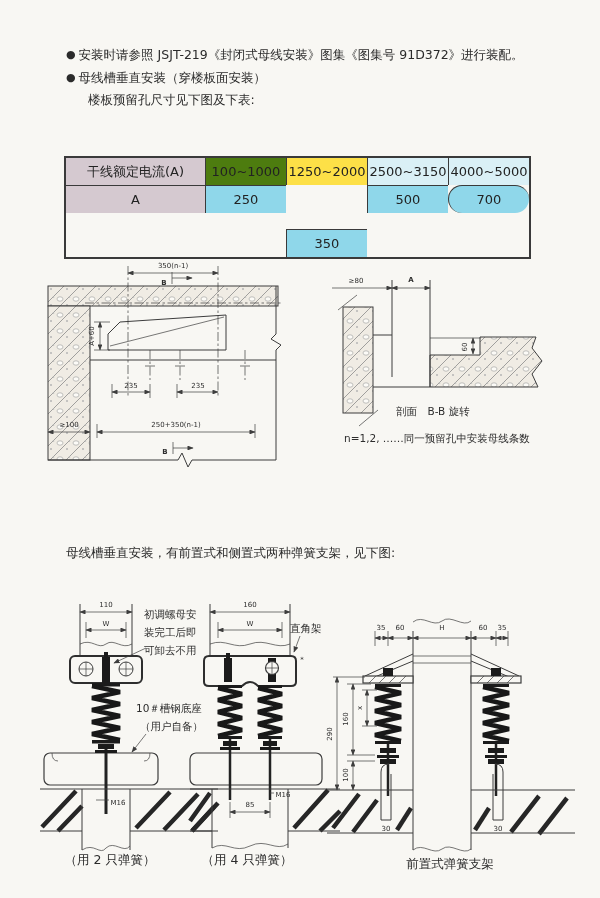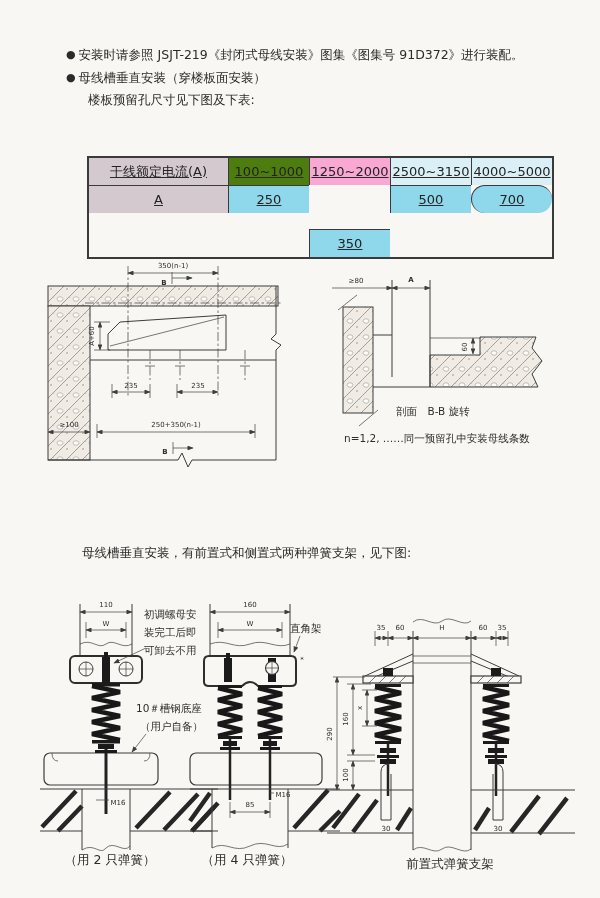--- a/index.html
+++ b/index.html
@@ -3,24 +3,24 @@
 <meta charset="utf-8">
 <style>
   html,body{margin:0;padding:0;background:#f8f7f3;}
   .page{position:relative;width:600px;height:898px;background:#f8f7f3;overflow:hidden;
         font-family:"DejaVu Sans","Liberation Sans",sans-serif;color:#2b2b2b;}
   .title{position:absolute;left:78px;top:18px;font-size:16px;font-weight:bold;letter-spacing:.5px;}
   .tline{position:absolute;white-space:nowrap;font-size:12.5px;}
   .b1{left:66px;top:47px;}
   .b2{left:66px;top:70px;}
   .sub{left:88px;top:92px;}
-  .mid{left:66px;top:545px;margin-left:16px;}
+  .mid{left:66px;top:545px;}
   .bul{font-size:11px;margin-right:3px;vertical-align:1px;}
-  .dtable{position:absolute;left:87px;top:156px;display:grid;
-          grid-template-columns:139px 81px 81px 81px 81px;border:2px solid #3a3a3a;text-decoration:underline;}
+  .dtable{position:absolute;left:64px;top:156px;display:grid;
+          grid-template-columns:139px 81px 81px 81px 81px;border:2px solid #3a3a3a;}
   .cell{border-left:1px solid #3a3a3a;border-top:1px solid #3a3a3a;height:27px;
         display:flex;align-items:center;justify-content:center;font-size:13px;color:#222;}
   .cell:nth-child(-n+5){border-top:none}
   .cell:nth-child(5n+1){border-left:none}
   .cap{position:absolute;font-size:12.5px;text-align:center;white-space:nowrap;}
   svg{position:absolute;overflow:visible;}
   svg .ln{stroke:#3d3d3d;stroke-width:1;fill:none;}
   svg .tn{stroke:#3d3d3d;stroke-width:.7;fill:none;}
   svg .thk{stroke:#2e2e2e;stroke-width:2;fill:#f8f7f3;}
   svg .bm{stroke:#3d3d3d;stroke-width:1.2;fill:#f8f7f3;}
@@ -40,21 +40,21 @@
 
 
   <div class="tline b1"><span class="bul">●</span><span>安装时请参照 JSJT-219《封闭式母线安装》图集《图集号 91D372》进行装配。</span></div>
   <div class="tline b2"><span class="bul">●</span><span>母线槽垂直安装（穿楼板面安装）</span></div>
   <div class="tline sub">楼板预留孔尺寸见下图及下表:</div>
   <div class="tline mid">母线槽垂直安装，有前置式和侧置式两种弹簧支架，见下图:</div>
 
   <div class="dtable">
     <div class="cell th-col" style="background: rgb(213, 201, 208);">干线额定电流(A)</div>
     <div class="cell row1-cell" style="background: #4d7c0f;">100~1000</div>
-    <div class="cell row1-cell" style="background: #f9a8d4;">1250~2000</div>
+    <div class="cell row1-cell" style="background: #fde047;">1250~2000</div>
     <div class="cell row1-cell" style="background: rgb(218, 240, 246);">2500~3150</div>
     <div class="cell row1-cell" style="background: rgb(218, 240, 246);">4000~5000</div>
     <div class="cell th-col" style="background: rgb(213, 201, 208);">A</div>
     <div class="cell row2-cell" style="background: rgb(143, 215, 234);">250</div>
     <div class="cell row2-cell" style="background: rgb(143, 215, 234); margin-top: 44px;">350</div>
     <div class="cell row2-cell" style="background: rgb(143, 215, 234);">500</div>
     <div class="cell row2-cell" style="background: rgb(143, 215, 234); border-radius: 14px;">700</div>
   </div>
 
   <svg style="left:40px;top:246px" width="265" height="230" viewBox="0 0 265 230">

